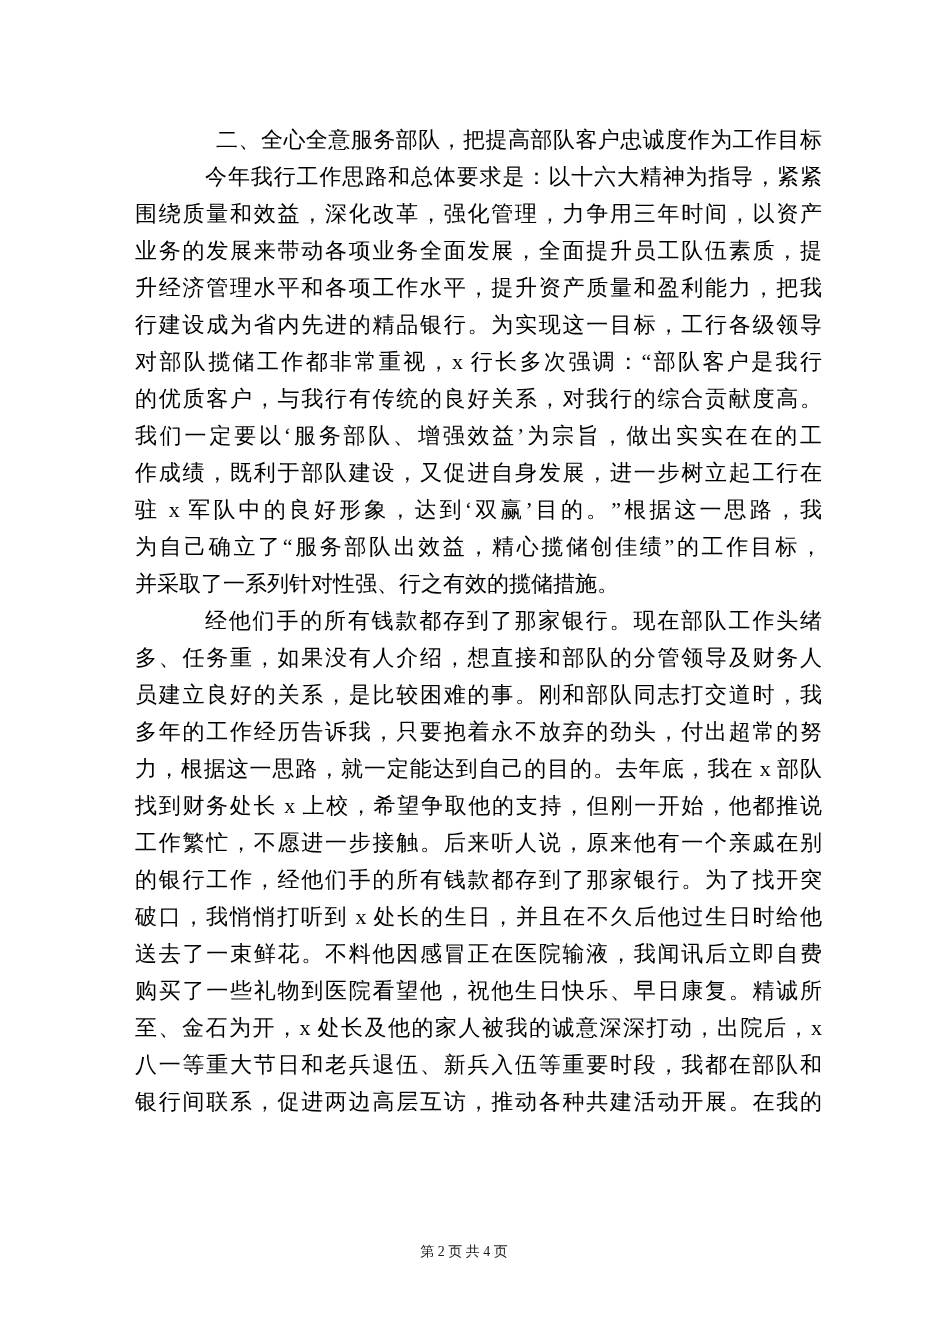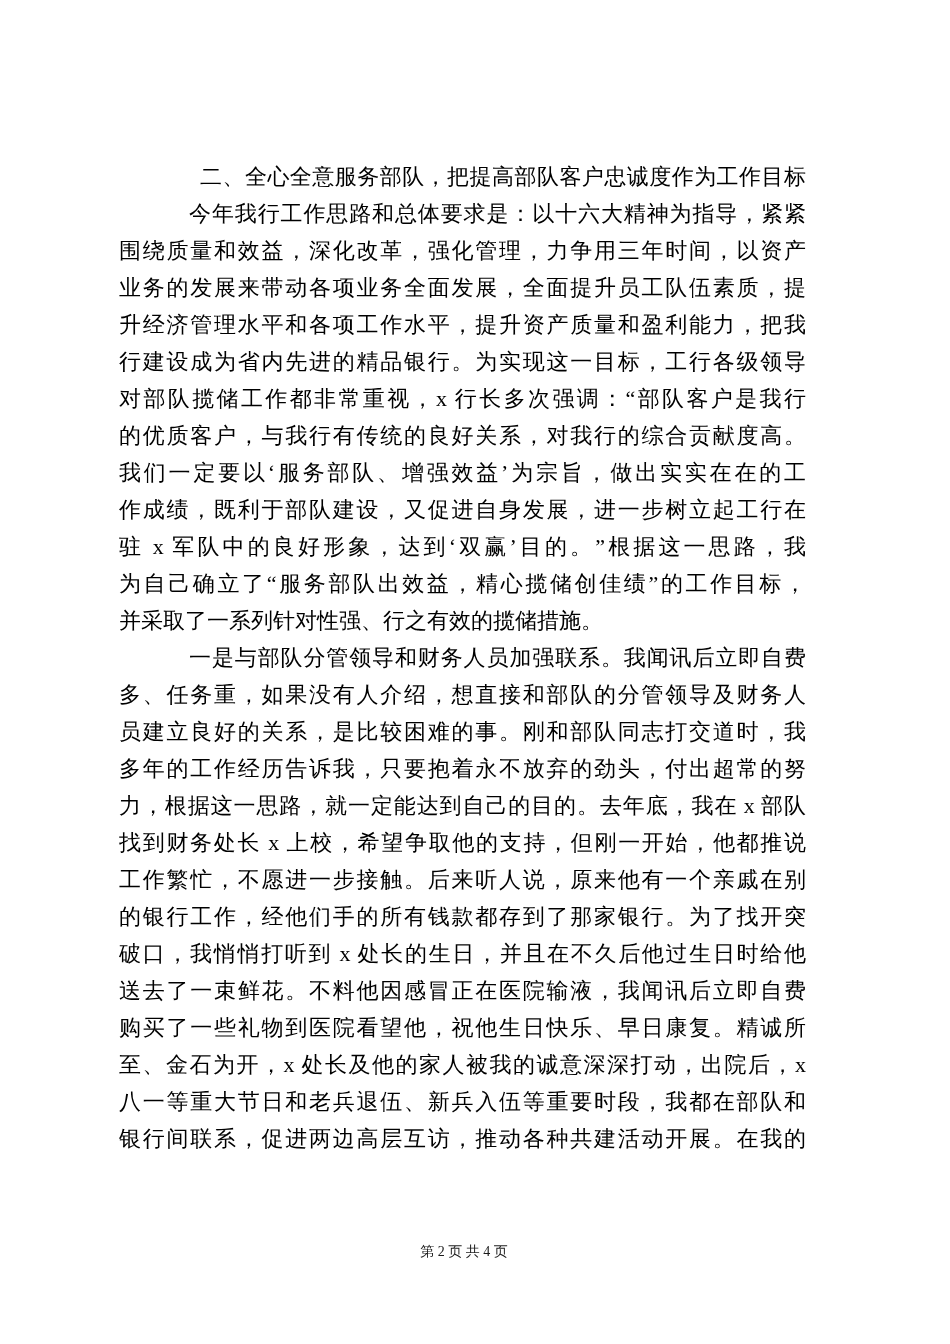--- a/index.html
+++ b/index.html
@@ -11,24 +11,23 @@
     position: relative;
     width: 950px;
     height: 1344px;
     background: #ffffff;
     overflow: hidden;
     font-family: "Liberation Serif", "DejaVu Serif", serif;
     color: #000000;
   }
   .doc {
     position: absolute;
-    left: 119px;
+    left: 135px;
     top: 121px;
     width: 687px;
-    margin-top: 37px;
   }
   .line {
     height: 37px;
     line-height: 37px;
     font-size: 22px;
     white-space: nowrap;
     text-align: justify;
     text-align-last: justify;
     -moz-text-align-last: justify;
     color: #000000;
@@ -62,21 +61,21 @@
     <div class="line">业务的发展来带动各项业务全面发展，全面提升员工队伍素质，提</div>
     <div class="line">升经济管理水平和各项工作水平，提升资产质量和盈利能力，把我</div>
     <div class="line">行建设成为省内先进的精品银行。为实现这一目标，工行各级领导</div>
     <div class="line">对部队揽储工作都非常重视，x 行长多次强调：“部队客户是我行</div>
     <div class="line">的优质客户，与我行有传统的良好关系，对我行的综合贡献度高。</div>
     <div class="line">我们一定要以‘服务部队、增强效益’为宗旨，做出实实在在的工</div>
     <div class="line">作成绩，既利于部队建设，又促进自身发展，进一步树立起工行在</div>
     <div class="line">驻 x 军队中的良好形象，达到‘双赢’目的。”根据这一思路，我</div>
     <div class="line">为自己确立了“服务部队出效益，精心揽储创佳绩”的工作目标，</div>
     <div class="line end">并采取了一系列针对性强、行之有效的揽储措施。</div>
-    <div class="line ind">一是与部队分管领导和财务人员加强联系。我闻讯后立即自费</div>
+    <div class="line ind">经他们手的所有钱款都存到了那家银行。现在部队工作头绪</div>
     <div class="line">多、任务重，如果没有人介绍，想直接和部队的分管领导及财务人</div>
     <div class="line">员建立良好的关系，是比较困难的事。刚和部队同志打交道时，我</div>
     <div class="line">多年的工作经历告诉我，只要抱着永不放弃的劲头，付出超常的努</div>
     <div class="line">力，根据这一思路，就一定能达到自己的目的。去年底，我在 x 部队</div>
     <div class="line">找到财务处长 x 上校，希望争取他的支持，但刚一开始，他都推说</div>
     <div class="line">工作繁忙，不愿进一步接触。后来听人说，原来他有一个亲戚在别</div>
     <div class="line">的银行工作，经他们手的所有钱款都存到了那家银行。为了找开突</div>
     <div class="line">破口，我悄悄打听到 x 处长的生日，并且在不久后他过生日时给他</div>
     <div class="line">送去了一束鲜花。不料他因感冒正在医院输液，我闻讯后立即自费</div>
     <div class="line">购买了一些礼物到医院看望他，祝他生日快乐、早日康复。精诚所</div>

